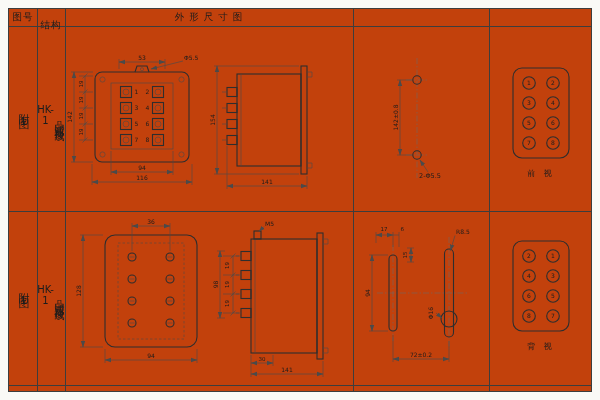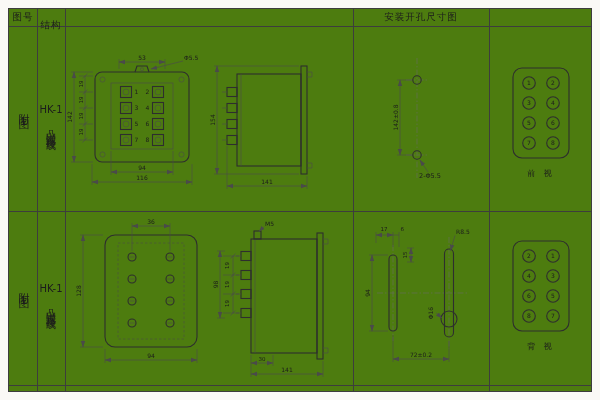--- a/index.html
+++ b/index.html
@@ -1,27 +1,27 @@
 <!DOCTYPE html>
 <html><head>
 <meta charset="utf-8">
 <style>
   * { margin:0; padding:0; box-sizing:border-box; }
   html,body { width:600px; height:400px; background:#faf9f6; overflow:hidden;
     font-family:"DejaVu Sans","Liberation Sans",sans-serif; color:#1c1c1c; }
   .tbl { position:absolute; left:8px; top:8px; width:584px; height:384px;
-    border:1px solid #3d3d3d; background:#4d7c0f; }
+    border:1px solid #3d3d3d; background:#c2410c; }
   .vline { position:absolute; top:0; bottom:0; width:1px; background:#3d3d3d; }
   .hline { position:absolute; left:0; right:0; height:1px; background:#3d3d3d; }
   .cell { position:absolute; display:flex; align-items:center; justify-content:center; text-align:center; }
   .hdr { font-size:9.5px; letter-spacing:1px; white-space:nowrap; }
   .vtext { writing-mode:vertical-rl; text-orientation:upright; font-size:11px; letter-spacing:5px; line-height:1.1; }
   .struct { font-size:10px; letter-spacing:2px; }
   .model { font-size:10px; margin-bottom:7px; }
-  .figcol { flex-direction:column; }
+  .figcol { flex-direction:row; }
   svg { position:absolute; left:0; top:0; }
   svg text { font-family:"DejaVu Sans","Liberation Sans",sans-serif; font-size:6px; fill:#1c1c1c; }
   .out  { stroke:#2e2e2e; stroke-width:1.1; fill:none; }
   .thin { stroke:#4a4a4a; stroke-width:0.6; fill:none; }
   .dim  { stroke:#4a4a4a; stroke-width:0.65; fill:none; }
   .cl   { stroke:#6a6a6a; stroke-width:0.55; fill:none; stroke-dasharray:6 2 1.5 2; }
   .dash { stroke:#4a4a4a; stroke-width:0.55; fill:none; stroke-dasharray:2.5 2; }
 </style>
 </head>
 <body>
@@ -31,21 +31,21 @@
   <div class="vline" style="left:28px"></div>
   <div class="vline" style="left:56px"></div>
   <div class="vline" style="left:344px"></div>
   <div class="vline" style="left:480px"></div>
   <div class="hline" style="top:17px"></div>
   <div class="hline" style="top:202px"></div>
   <div class="hline" style="top:376px"></div>
 
   <div class="cell hdr" style="left:0;top:0;width:28px;height:17px">图号</div>
   <div class="cell hdr" style="left:28px;top:8px;width:28px;height:17px">结构</div>
-  <div class="cell hdr" style="left:344px;top:0;width:136px;height:17px">安装开孔尺寸图</div>
+  <div class="cell hdr" style="left:56px;top:0;width:288px;height:17px">外 形 尺 寸 图</div>
 
   <div class="cell" style="left:0;top:17px;width:28px;height:185px">
     <div class="vtext">附图1</div>
   </div>
   <div class="cell figcol" style="left:28px;top:17px;width:28px;height:185px">
     <div class="model">HK-1</div>
     <div class="vtext struct">凸出式前接线</div>
   </div>
 
   <svg style="left:56px;top:17px" width="288" height="185" viewBox="0 0 288 185">

